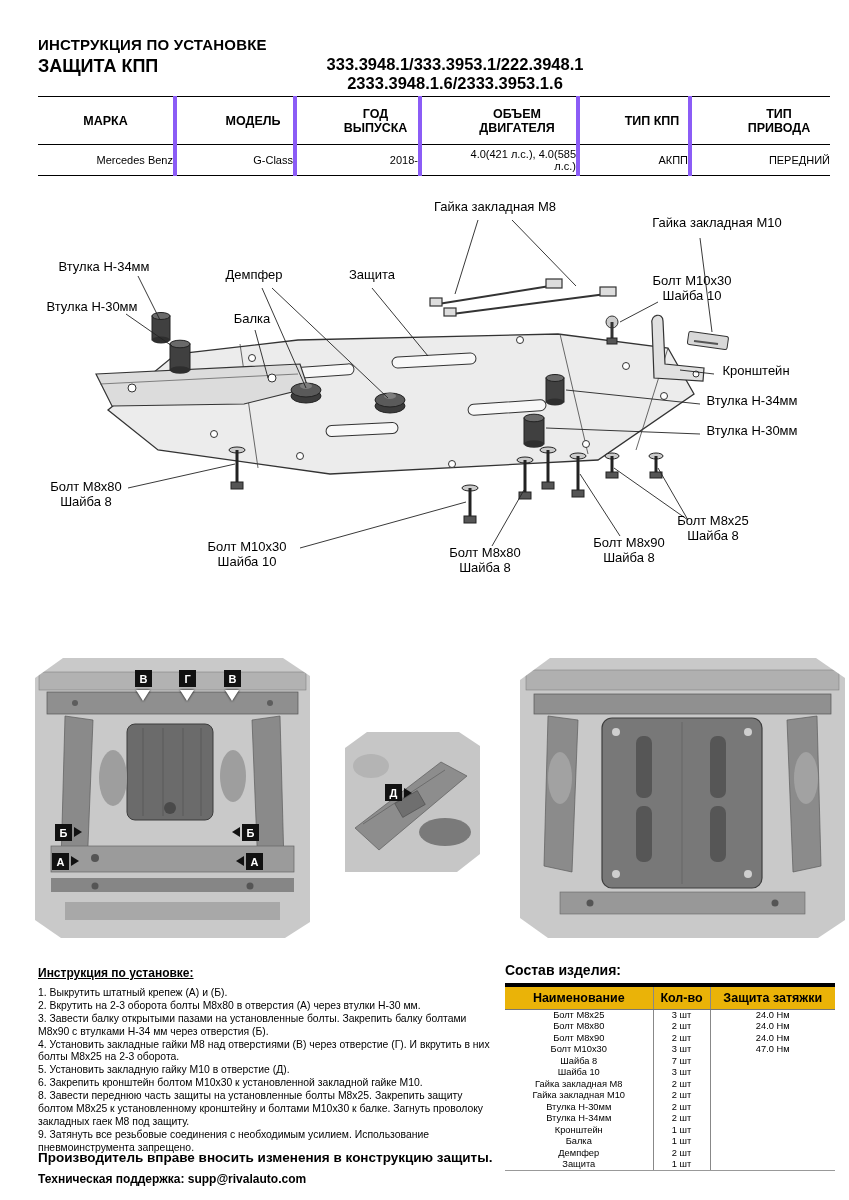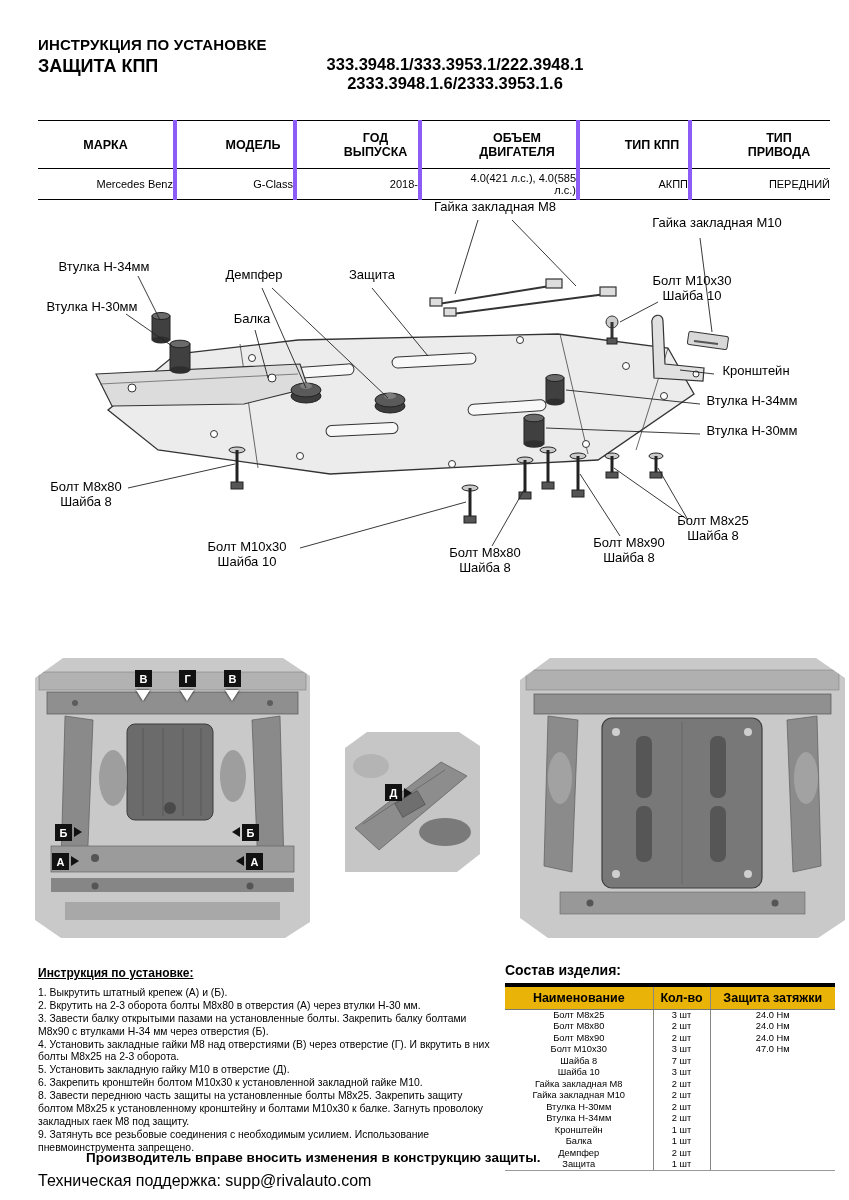--- a/index.html
+++ b/index.html
@@ -7,21 +7,21 @@
   .page { position:relative; width:849px; height:1200px; background:#fff; margin:0 auto;
           color:#000; overflow:hidden; font-family:"Liberation Sans", sans-serif; }
 
   
   .hdr-title   { position:absolute; left:38px; top:36px;  font-size:15px; font-weight:bold; letter-spacing:.2px; }
   .hdr-product { position:absolute; left:38px; top:56px;  font-size:18px; font-weight:bold; }
   .hdr-nums    { position:absolute; left:255px; top:55px; width:400px; text-align:center;
                  font-size:16.5px; font-weight:bold; line-height:1.15; }
 
   
-  .spec { position:absolute; left:38px; top:120px; width:792px; border-collapse:collapse; table-layout:fixed; }
+  .spec { position:absolute; left:38px; top:96px; width:792px; border-collapse:collapse; table-layout:fixed; }
   .spec th { font-size:12.5px; font-weight:bold; text-align:center; vertical-align:middle;
              height:48px; white-space:pre-line; border-top:1.5px solid #000; border-bottom:1px solid #000; }
   .spec td { font-size:11px; text-align:right; vertical-align:middle; height:31px; border-bottom:1.5px solid #000; }
   .spec th + th, .spec td + td { border-left:4px solid #8b5cf6;padding-left:36px; }
   .c1{width:137px}.c2{width:120px}.c3{width:125px}.c4{width:158px}.c5{width:112px}.c6{width:140px}
 
   
   .diagram { position:absolute; left:0; top:198px; width:849px; height:445px; }
   .diagram svg { position:absolute; left:0; top:0; }
   .dlabel { position:absolute; transform:translateX(-50%); font-size:13px; line-height:1.15;
@@ -69,22 +69,22 @@
   .parts-bar { height:4px; background:#000; }
   .parts table { width:100%; border-collapse:collapse; table-layout:fixed; }
   .parts th { background:#eab308; font-size:12.5px; font-weight:bold; height:22px; text-align:center;
               border-bottom:1px solid #777; }
   .parts td { font-size:9.3px; height:11.5px; text-align:center; line-height:1.1; }
   .parts th + th, .parts td + td { border-left:1px solid #888; }
   .parts tbody tr:last-child td { border-bottom:1px solid #999; }
   .pc1{width:148px}.pc2{width:57px}.pc3{width:125px}
 
   
-  .foot1 { position:absolute; left:38px; top:1150px; font-size:13.5px; font-weight:bold;margin-left:48px; }
-  .foot2 { position:absolute; left:38px; top:1172px; font-size:16px; font-weight:normal; }
+  .foot1 { position:absolute; left:38px; top:1150px; font-size:13.5px; font-weight:bold; }
+  .foot2 { position:absolute; left:38px; top:1172px; font-size:12px; font-weight:bold; }
 </style>
 </head>
 <body>
 
 <div class="page">
 
   <div class="hdr-title">ИНСТРУКЦИЯ ПО УСТАНОВКЕ</div>
   <div class="hdr-product">ЗАЩИТА КПП</div>
   <div class="hdr-nums">
     <div>333.3948.1/333.3953.1/222.3948.1</div>

